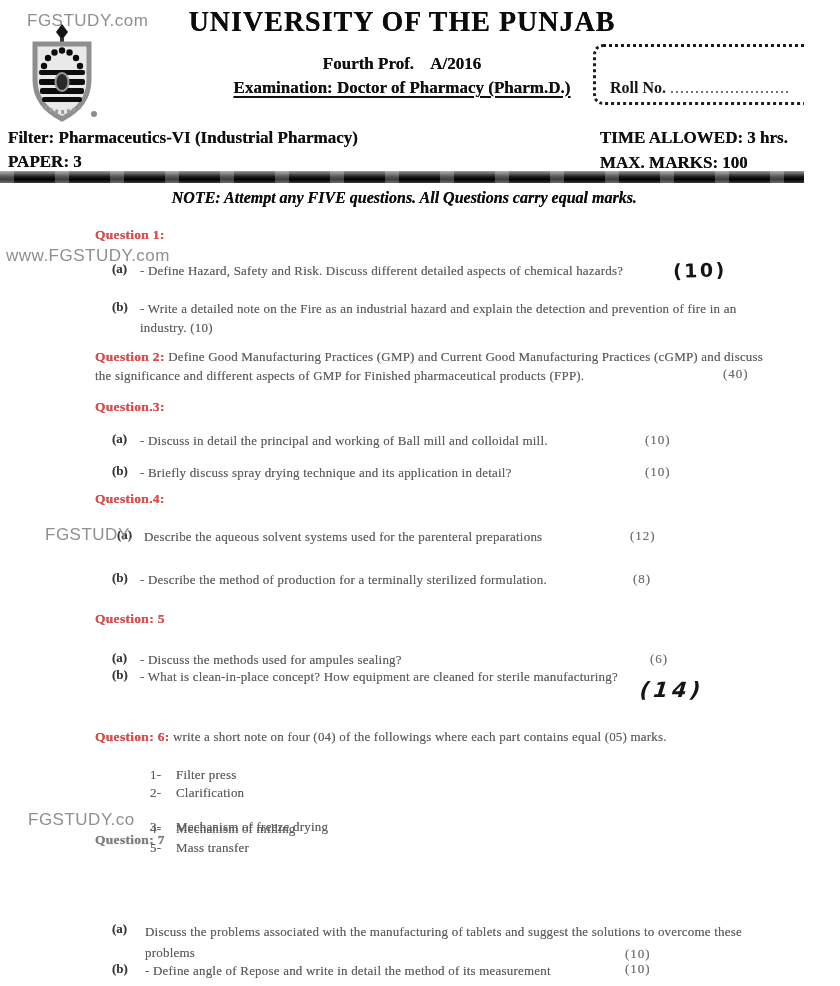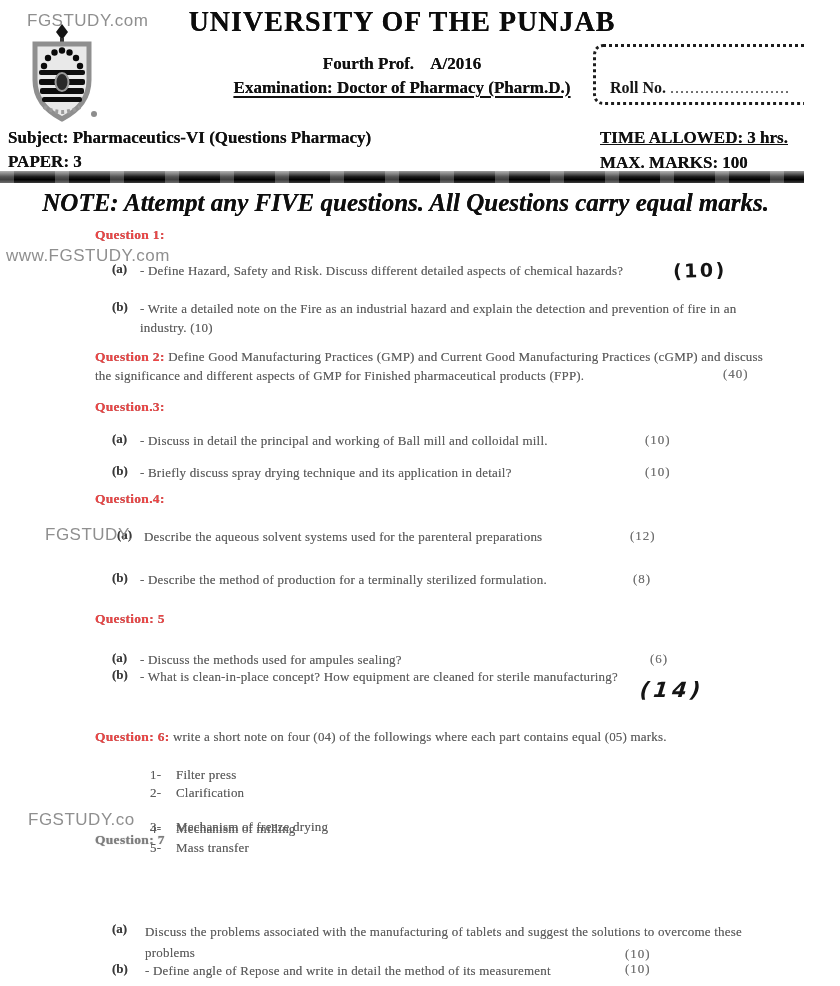--- a/index.html
+++ b/index.html
@@ -12,21 +12,21 @@
   .title{font-size:28px;font-weight:700;color:#0c0c0c;letter-spacing:1px;white-space:pre;
          text-shadow:0 0 .6px #222;transform:scaleY(1.04);}
   .h-bold{font-weight:700;color:#101010;font-size:17px;white-space:pre;text-shadow:0 0 .6px #333;}
   .underl{text-decoration:underline;text-decoration-thickness:2px;text-underline-offset:3px;}
   .rollbox{border:3px dotted #1d1d1d;border-radius:10px;width:243px;height:61px;box-sizing:border-box;}
   .rolltext{position:absolute;left:14px;top:32px;font-weight:700;font-size:16px;color:#151515;white-space:pre;}
   .rolldots{font-weight:400;color:#444;letter-spacing:1px;}
   .bar{background:linear-gradient(180deg,#9a9a9a 0%,#606060 22%,#1a1a1a 48%,#000 72%,#3c3c3c 100%);}
   .bar:after{content:"";position:absolute;inset:0;
      background:repeating-linear-gradient(90deg,rgba(255,255,255,.25) 0 14px,rgba(255,255,255,0) 14px 55px);}
-  .note{font-size:25px;font-weight:700;font-style:italic;color:#0e0e0e;white-space:pre;text-shadow:0 0 .5px #222;}
+  .note{font-size:16px;font-weight:700;font-style:italic;color:#0e0e0e;white-space:pre;text-shadow:0 0 .5px #222;}
   
   .qhead{font-weight:700;font-size:13.5px;color:#ef4444;letter-spacing:.3px;text-shadow:0 0 .5px rgba(40,40,40,.65);white-space:pre;}
   .qhead-faded{color:#7d7d7d;text-shadow:0 0 1px rgba(120,120,120,.8);}
   .qbody{font-size:13px;color:#5d5d5d;letter-spacing:.2px;line-height:19px;text-shadow:0 0 .5px rgba(95,95,95,.6);}
   .plabel{font-weight:700;color:#3a3a3a;font-size:13px;text-shadow:0 0 .5px rgba(60,60,60,.6);}
   .marks{font-size:13px;color:#6e6e6e;letter-spacing:1px;text-shadow:0 0 .6px rgba(110,110,110,.6);}
   .hw{font-family:"DejaVu Sans",sans-serif;font-weight:700;color:#141414;font-size:19px;
       letter-spacing:2.5px;transform:rotate(-1.5deg);white-space:pre;}
   .hw14{font-size:21px;font-style:italic;letter-spacing:4px;transform:skewX(-6deg);}
   .nw{white-space:pre;}
@@ -64,22 +64,22 @@
   </div>
 
   <div class="abs title" style="left:50%;top:6px;transform:translateX(-50%) scaleY(1.04);">UNIVERSITY OF THE PUNJAB</div>
   <div class="abs h-bold" style="left:50%;top:54px;transform:translateX(-50%);">Fourth Prof.    A/2016</div>
   <div class="abs h-bold underl" style="left:50%;top:78px;transform:translateX(-50%);">Examination: Doctor of Pharmacy (Pharm.D.)</div>
 
   <div class="abs rollbox" style="left:593px;top:44px;">
     <div class="rolltext"><span>Roll No. </span><span class="rolldots">........................</span></div>
   </div>
 
-  <div class="abs h-bold" style="left:8px;top:128px;">Subject: Pharmaceutics-VI (Questions Pharmacy)</div>
-  <div class="abs h-bold" style="left:600px;top:128px;text-decoration:underline;">TIME ALLOWED: 3 hrs.</div>
+  <div class="abs h-bold" style="left:8px;top:128px;">Filter: Pharmaceutics-VI (Industrial Pharmacy)</div>
+  <div class="abs h-bold" style="left:600px;top:128px;">TIME ALLOWED: 3 hrs.</div>
   <div class="abs h-bold" style="left:8px;top:152px;">PAPER: 3</div>
   <div class="abs h-bold" style="left:600px;top:153px;">MAX. MARKS: 100</div>
 
   <div class="abs bar" style="left:0;top:171px;width:840px;height:12px;"></div>
 
   <div class="abs note" style="left:50%;top:189px;transform:translateX(-49.5%);">NOTE: Attempt any FIVE questions. All Questions carry equal marks.</div>
 
   <div class="abs qhead" style="left:95px;top:227px;">Question 1:</div>
   <div class="abs wm" style="left:6px;top:246px;">www.FGSTUDY.com</div>
   <div class="abs plabel" style="left:112px;top:261px;">(a)</div>

